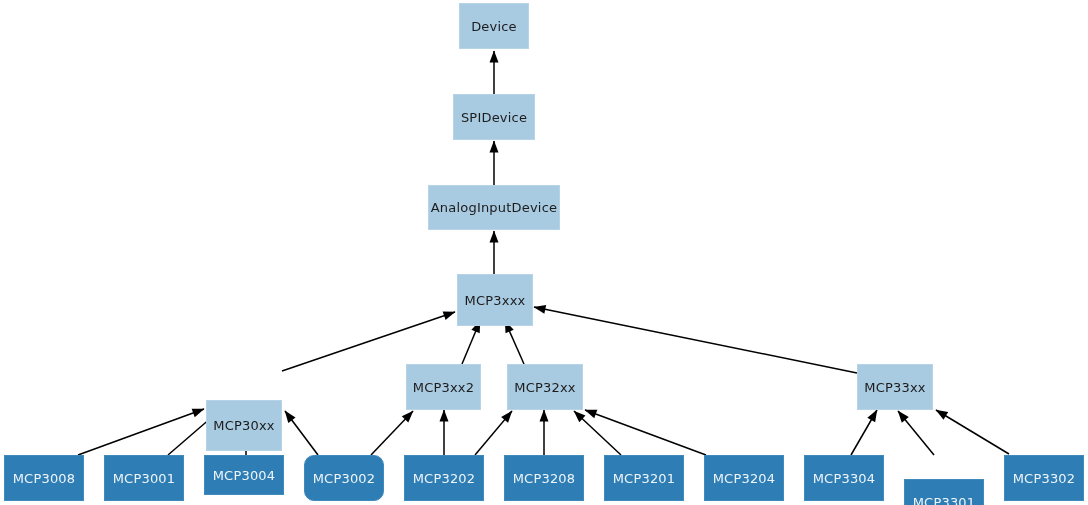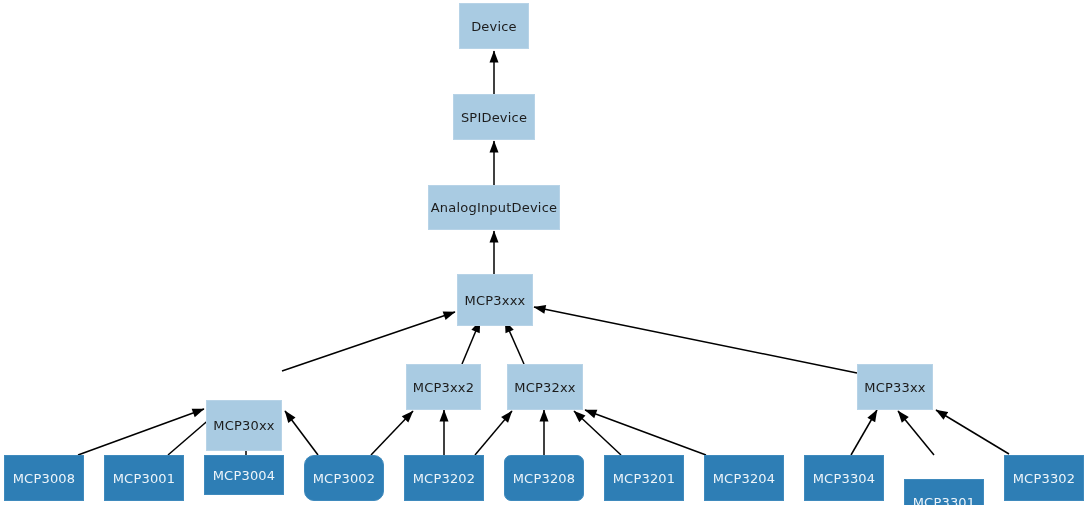--- a/index.html
+++ b/index.html
@@ -83,20 +83,20 @@
       <div class="node base" style="left: 457px; top: 274px; width: 76px; height: 52px;">MCP3xxx</div>
       <div class="node base" style="left: 206px; top: 380px; width: 76px; height: 51px; margin-top: 20px;">MCP30xx</div>
       <div class="node base" style="left: 406px; top: 364px; width: 75px; height: 46px;">MCP3xx2</div>
       <div class="node base" style="left: 507px; top: 364px; width: 76px; height: 46px;">MCP32xx</div>
       <div class="node base" style="left: 857px; top: 364px; width: 76px; height: 46px;">MCP33xx</div>
       <div class="node leaf" style="left: 4px; top: 455px; width: 80px; height: 46px;">MCP3008</div>
       <div class="node leaf" style="left: 104px; top: 455px; width: 80px; height: 46px;">MCP3001</div>
       <div class="node leaf" style="left: 204px; top: 455px; width: 80px; height: 40px;">MCP3004</div>
       <div class="node leaf" style="left: 304px; top: 455px; width: 80px; height: 46px; border-radius: 10px;">MCP3002</div>
       <div class="node leaf" style="left: 404px; top: 455px; width: 80px; height: 46px;">MCP3202</div>
-      <div class="node leaf" style="left: 504px; top: 455px; width: 80px; height: 46px; border-radius: 7px;">MCP3208</div>
+      <div class="node leaf" style="left: 504px; top: 455px; width: 80px; height: 46px;">MCP3208</div>
       <div class="node leaf" style="left: 604px; top: 455px; width: 80px; height: 46px;">MCP3201</div>
       <div class="node leaf" style="left: 704px; top: 455px; width: 80px; height: 46px; text-align: right;">MCP3204</div>
       <div class="node leaf" style="left: 804px; top: 455px; width: 80px; height: 46px;">MCP3304</div>
       <div class="node leaf" style="left: 904px; top: 455px; width: 80px; height: 46px; margin-top: 24px;">MCP3301</div>
       <div class="node leaf" style="left: 1004px; top: 455px; width: 80px; height: 46px;">MCP3302</div>
     </div>
 </div>
 
 </body></html>

